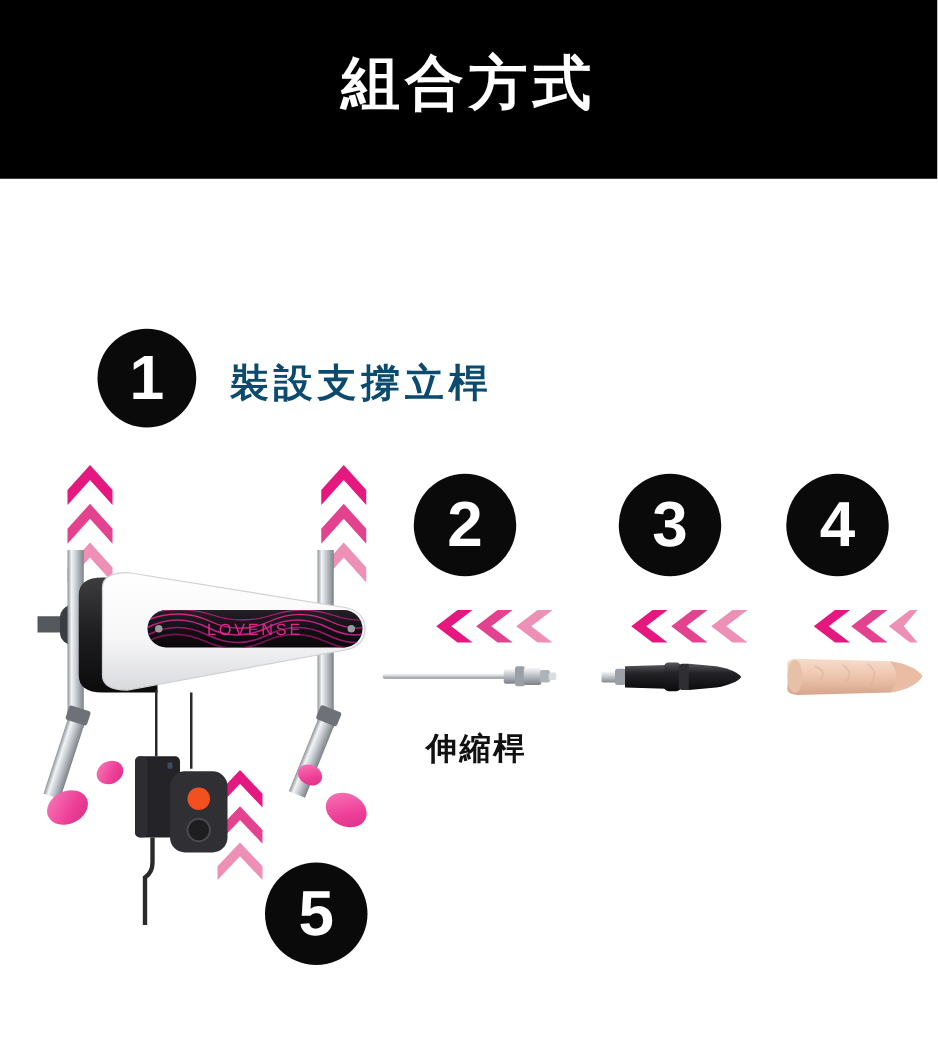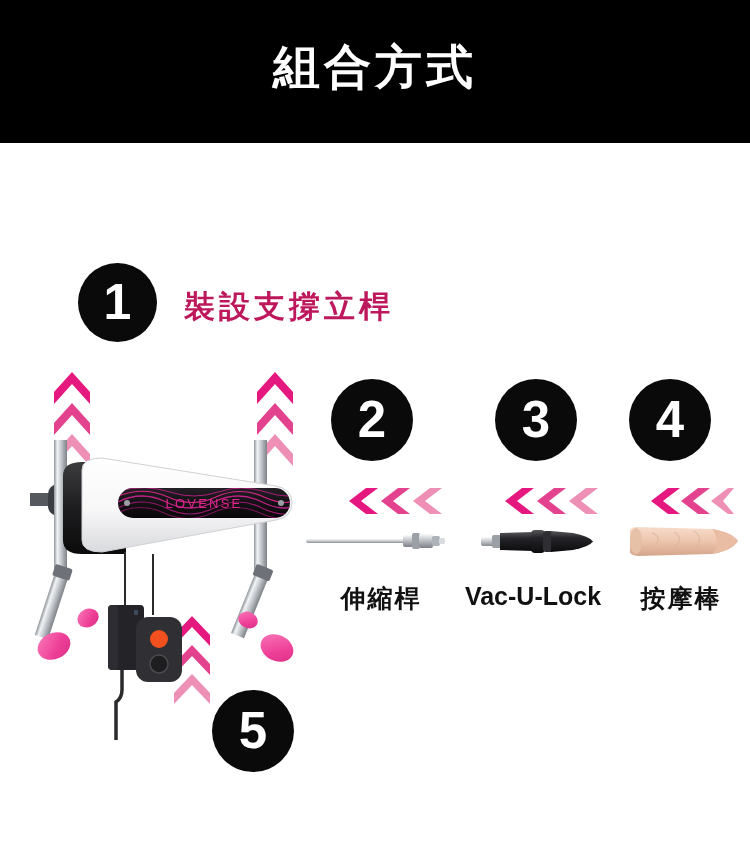--- a/index.html
+++ b/index.html
@@ -40,39 +40,39 @@
   }
   .badge-1{left:78px;top:263px;width:79px;height:79px;font-size:50px;line-height:79px;}
   .badge-2{left:331px;top:379px;width:82px;height:82px;font-size:51px;line-height:82px;}
   .badge-3{left:495px;top:379px;width:82px;height:82px;font-size:51px;line-height:82px;}
   .badge-4{left:629px;top:379px;width:82px;height:82px;font-size:51px;line-height:82px;}
   .badge-5{left:212px;top:690px;width:82px;height:82px;font-size:51px;line-height:82px;}
 
   
   .step-text{
     position:absolute;
-    color:#be185d;
+    color:#0c4a6e;
     font-weight:bold;
     font-size:31px;
     letter-spacing:4px;
     white-space:nowrap;
     font-family:"DejaVu Sans","Liberation Sans",sans-serif;
   }
   .step1-text{left:184px;top:286px;}
   .step5-text{left:312px;top:713px;}
 
   
   .caption{
     position:absolute;
     color:#111111;
     font-weight:bold;
     font-size:25px;
     white-space:nowrap;
     text-align:center;
-    font-family:Liberation Sans, sans-serif;
+    font-family:Liberation Mono, monospace;
   }
   .cap-rod{left:326px;top:582px;width:110px;letter-spacing:2px;}
   .cap-vac{left:450px;top:582px;width:166px;letter-spacing:0px;}
   .cap-wand{left:626px;top:582px;width:110px;letter-spacing:2px;}
 
   
   .chev-group{position:absolute;}
   .chev-group svg{display:block;}
 
   
@@ -265,21 +265,20 @@
         </linearGradient>
       </defs>
       <rect x="0" y="13" width="13" height="9" rx="2" fill="url(#silG)"></rect>
       <rect x="11" y="11" width="9" height="13" rx="2" fill="#9ba0a6"></rect>
       <path d="M19 9 L52 8 L52 27 L19 26 Z" fill="url(#blkG)"></path>
       <rect x="50" y="6" width="14" height="23" rx="4" fill="url(#blkG)"></rect>
       <rect x="62" y="7" width="10" height="21" rx="3" fill="#2e2e33"></rect>
       <path d="M70 7 L92 9 Q108 12 112 17.5 Q108 23 92 26 L70 28 Z" fill="url(#blkG)"></path>
     </svg>
   </div>
-  <div class="caption cap-vac">Vac-U-Lock</div>
 
   <div class="badge badge-4">4</div>
   <div class="chev-group" style="left:644px;top:487px;">
     <svg width="90" height="28" viewBox="0 0 90 28">
       <polygon points="24,1 36,1 19,14 36,27 24,27 7,14" fill="#E5187F"></polygon>
       <polygon points="54,1 66,1 49,14 66,27 54,27 37,14" fill="#E3438E"></polygon>
       <polygon points="84,1 90,1 79,14 90,27 84,27 67,14" fill="#EE8FB6"></polygon>
     </svg>
   </div>
   <div class="accessory" style="left:626px;top:520px;">
@@ -292,17 +291,16 @@
         </linearGradient>
       </defs>
       <path d="M4 14 Q2 8 10 7 L86 9 Q104 12 112 21 Q104 31 86 34 L12 36 Q2 35 4 29 Z" fill="url(#skinG)"></path>
       <path d="M86 9 Q106 12 112 21 Q106 31 86 34 Q96 22 86 9 Z" fill="#E9BCA4"></path>
       <path d="M26 13 Q36 17 30 24" stroke="#DCB49C" stroke-width="1.2" fill="none" opacity="0.8"></path>
       <path d="M48 12 Q58 18 50 26" stroke="#DCB49C" stroke-width="1.2" fill="none" opacity="0.7"></path>
       <path d="M68 11 Q78 18 70 28" stroke="#DCB49C" stroke-width="1.2" fill="none" opacity="0.7"></path>
       <ellipse cx="10" cy="21" rx="6" ry="13" fill="#E7C0A8"></ellipse>
     </svg>
   </div>
-  <div class="caption cap-wand">按摩棒</div>
 
   <div class="badge badge-5">5</div>
 
 </div>
 
 </body></html>

